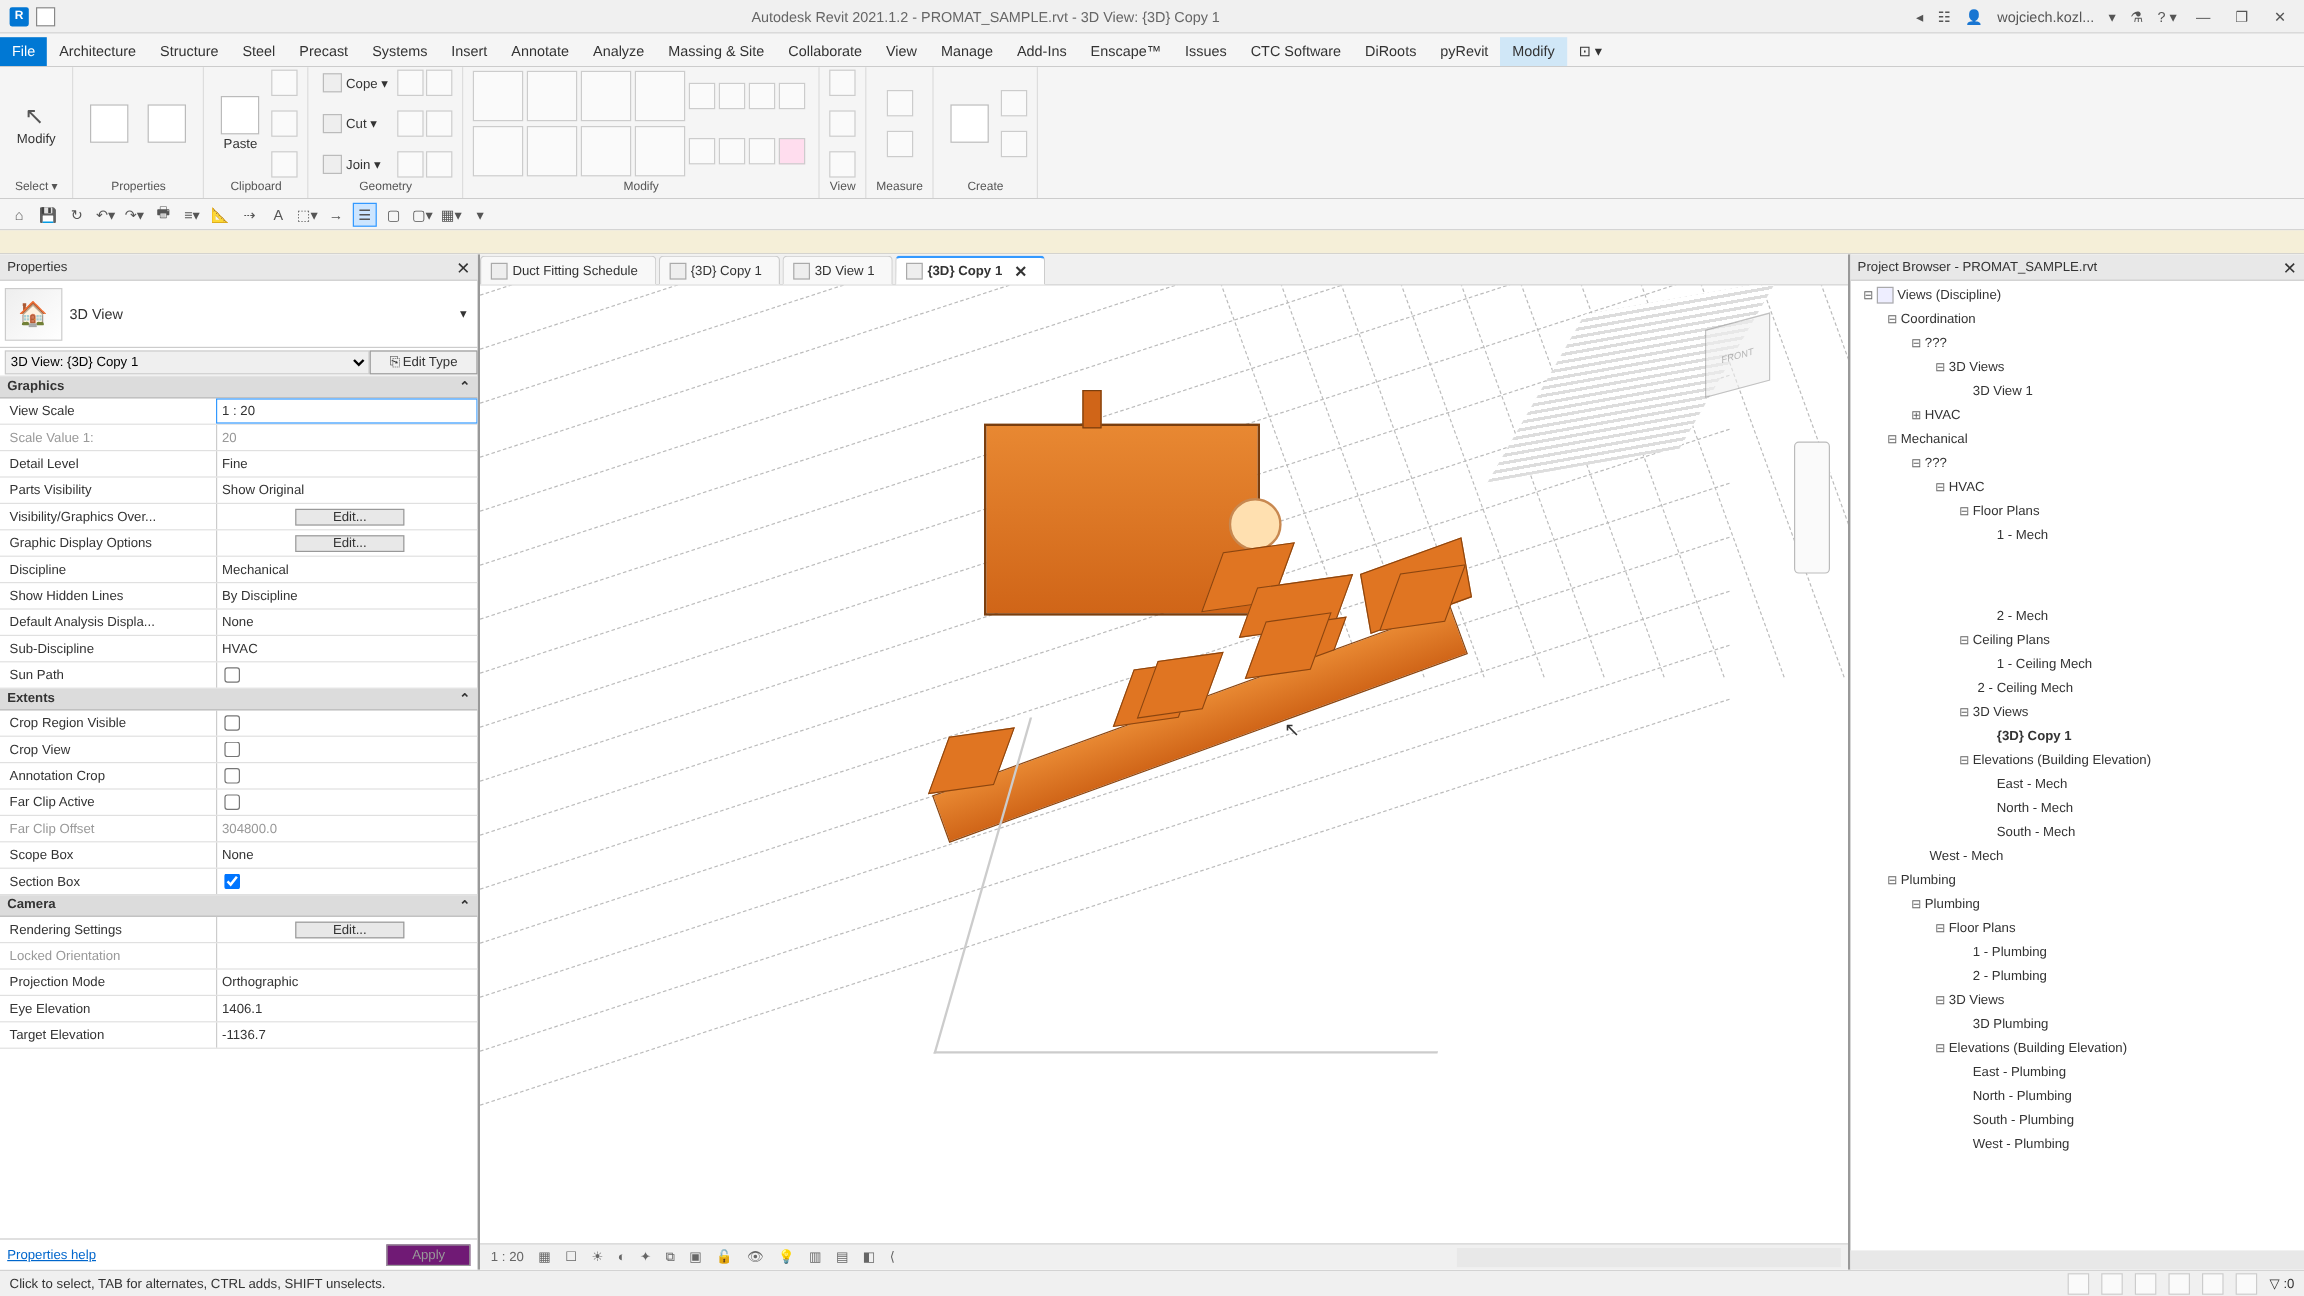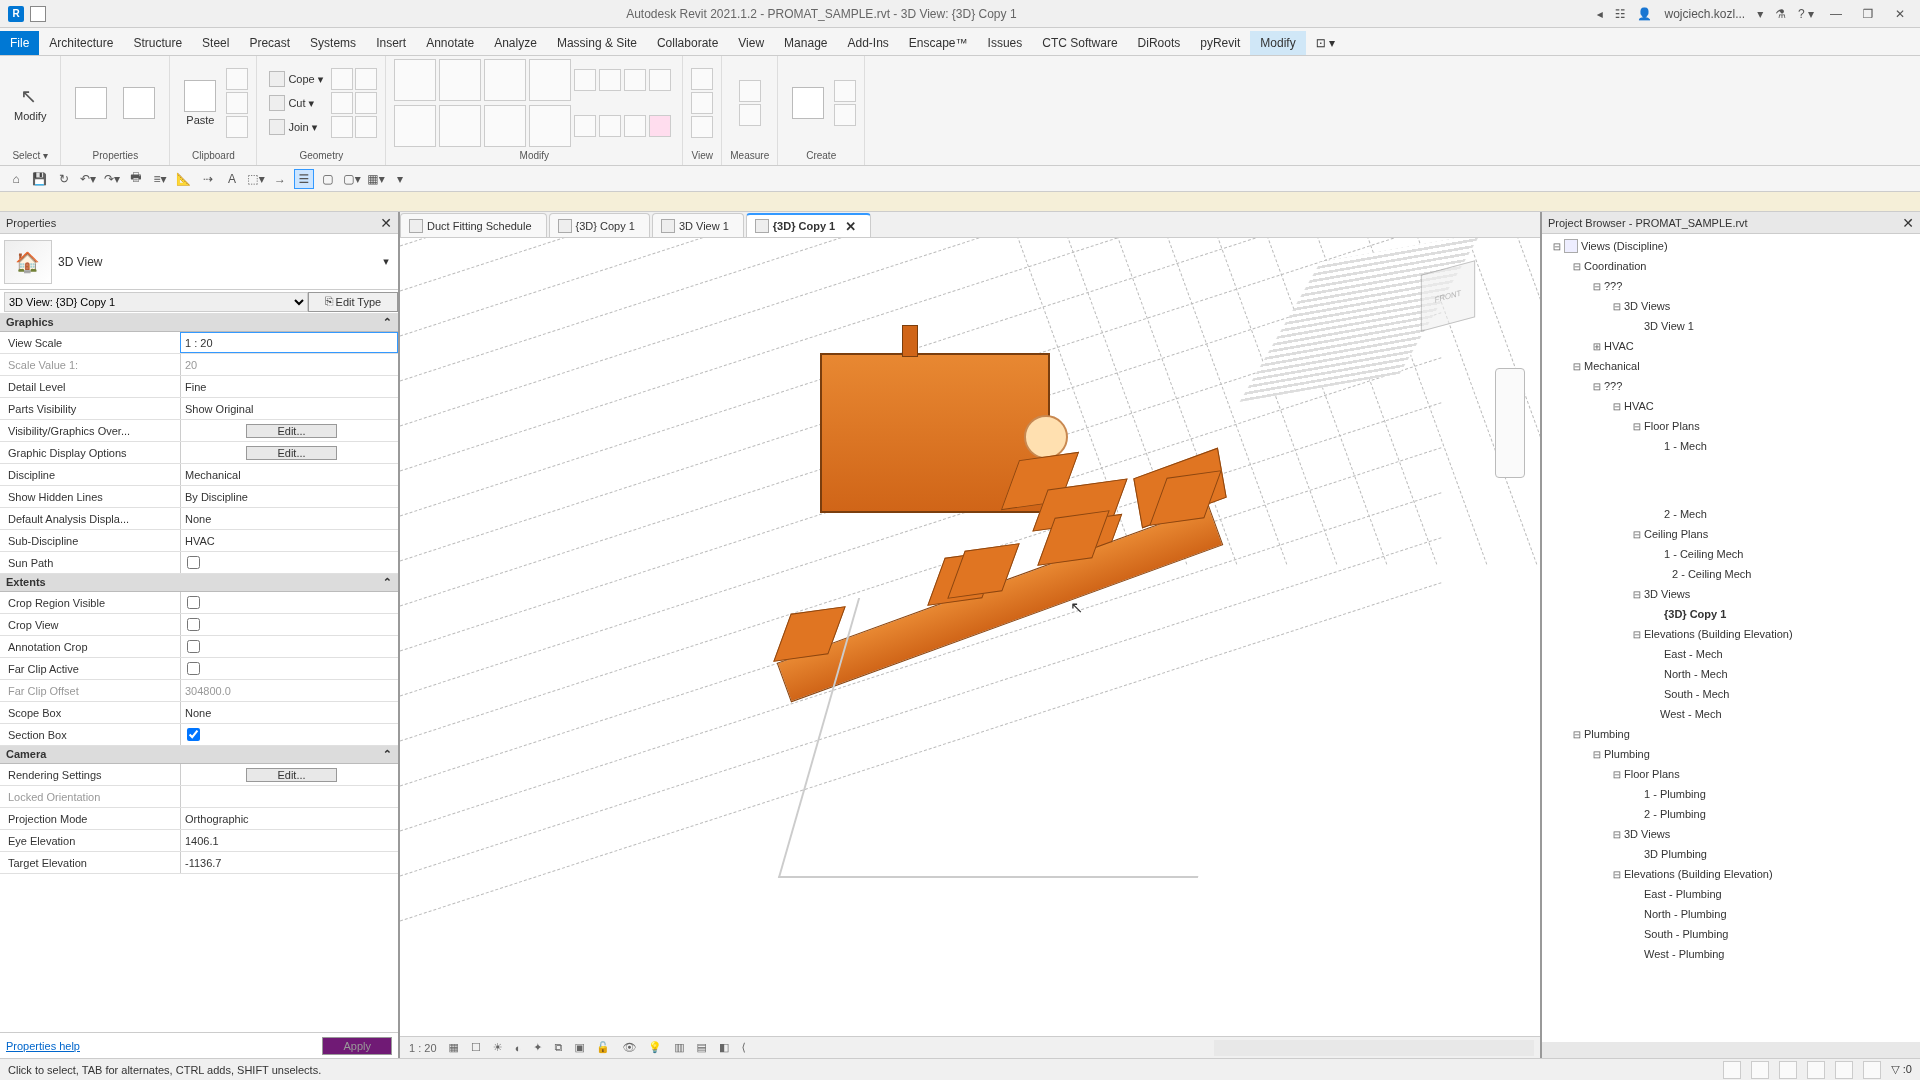--- a/index.html
+++ b/index.html
@@ -18,21 +18,21 @@
 .menubar .menu-item.active { background:#d0e7f7; }
 .ribbon { height:110px; background:#f5f5f5; border-bottom:1px solid #ccc; display:flex; }
 .ribbon-panel { border-right:1px solid #ddd; padding:2px 8px; display:flex; flex-direction:column; align-items:center; justify-content:space-between; }
 .ribbon-panel .panel-body { flex:1; display:flex; align-items:center; gap:4px; }
 .ribbon-panel .panel-label { font-size:10px; color:#555; padding:2px 0; }
 .big-btn { display:flex; flex-direction:column; align-items:center; gap:2px; padding:2px 6px; cursor:pointer; }
 .big-btn .icon { width:32px; height:32px; border:1px solid #bbb; background:#fff; }
 .big-btn .arrow-icon { width:24px; height:24px; position:relative; }
 .big-btn .arrow-icon::before { content:"↖"; font-size:20px; color:#555; position:absolute; top:0; left:2px; }
 .big-btn .label { font-size:11px; }
-.small-btns { display:flex; flex-direction:column; gap:2px; }
+.small-btns { display:flex; flex-direction:column; gap:12px; }
 .small-row { display:flex; gap:2px; align-items:center; }
 .small-btn { width:22px; height:22px; border:1px solid #ccc; background:#fafafa; cursor:pointer; }
 .txt-btn { height:22px; padding:0 4px; display:flex; align-items:center; gap:3px; font-size:11px; cursor:pointer; }
 .txt-btn .icn { width:16px; height:16px; border:1px solid #bbb; background:#eee; }
 .qat { height:26px; background:#f5f5f5; border-bottom:1px solid #ccc; display:flex; align-items:center; gap:4px; padding:0 6px; }
 .qat .qbtn { width:20px; height:20px; border:1px solid transparent; background:transparent; cursor:pointer; display:inline-flex; align-items:center; justify-content:center; font-size:12px; color:#555; }
 .options-bar { height:20px; background:#f5efd8; border-bottom:1px solid #ccc; }
 .main { display:flex; height:calc(1080px - 28px - 28px - 110px - 26px - 20px - 22px); }
 .prop-panel { width:400px; border-right:2px solid #999; background:#fff; display:flex; flex-direction:column; }
 .panel-header { height:22px; background:#e8e8e8; border-bottom:1px solid #ccc; display:flex; align-items:center; justify-content:space-between; padding:0 6px; font-size:12px; }
@@ -575,21 +575,21 @@
           <span>2 - Mech</span>
         </div>
         <div class="tree-row" style="padding-left: 88px;">
           <span class="toggle">⊟</span>
           <span>Ceiling Plans</span>
         </div>
         <div class="tree-row" style="padding-left: 108px;">
           <span class="toggle"></span>
           <span>1 - Ceiling Mech</span>
         </div>
-        <div class="tree-row" style="padding-left: 116px;">
+        <div class="tree-row" style="padding-left: 92px;">
           <span class="toggle"></span>
           <span>2 - Ceiling Mech</span>
         </div>
         <div class="tree-row" style="padding-left: 88px;">
           <span class="toggle">⊟</span>
           <span>3D Views</span>
         </div>
         <div class="tree-row bold" style="padding-left: 108px;">
           <span class="toggle"></span>
           <span>{3D} Copy 1</span>
@@ -603,21 +603,21 @@
           <span>East - Mech</span>
         </div>
         <div class="tree-row" style="padding-left: 108px;">
           <span class="toggle"></span>
           <span>North - Mech</span>
         </div>
         <div class="tree-row" style="padding-left: 108px;">
           <span class="toggle"></span>
           <span>South - Mech</span>
         </div>
-        <div class="tree-row" style="padding-left: 104px;">
+        <div class="tree-row" style="padding-left: 52px;">
           <span class="toggle"></span>
           <span>West - Mech</span>
         </div>
         <div class="tree-row" style="padding-left: 28px;">
           <span class="toggle">⊟</span>
           <span>Plumbing</span>
         </div>
         <div class="tree-row" style="padding-left: 48px;">
           <span class="toggle">⊟</span>
           <span>Plumbing</span>

